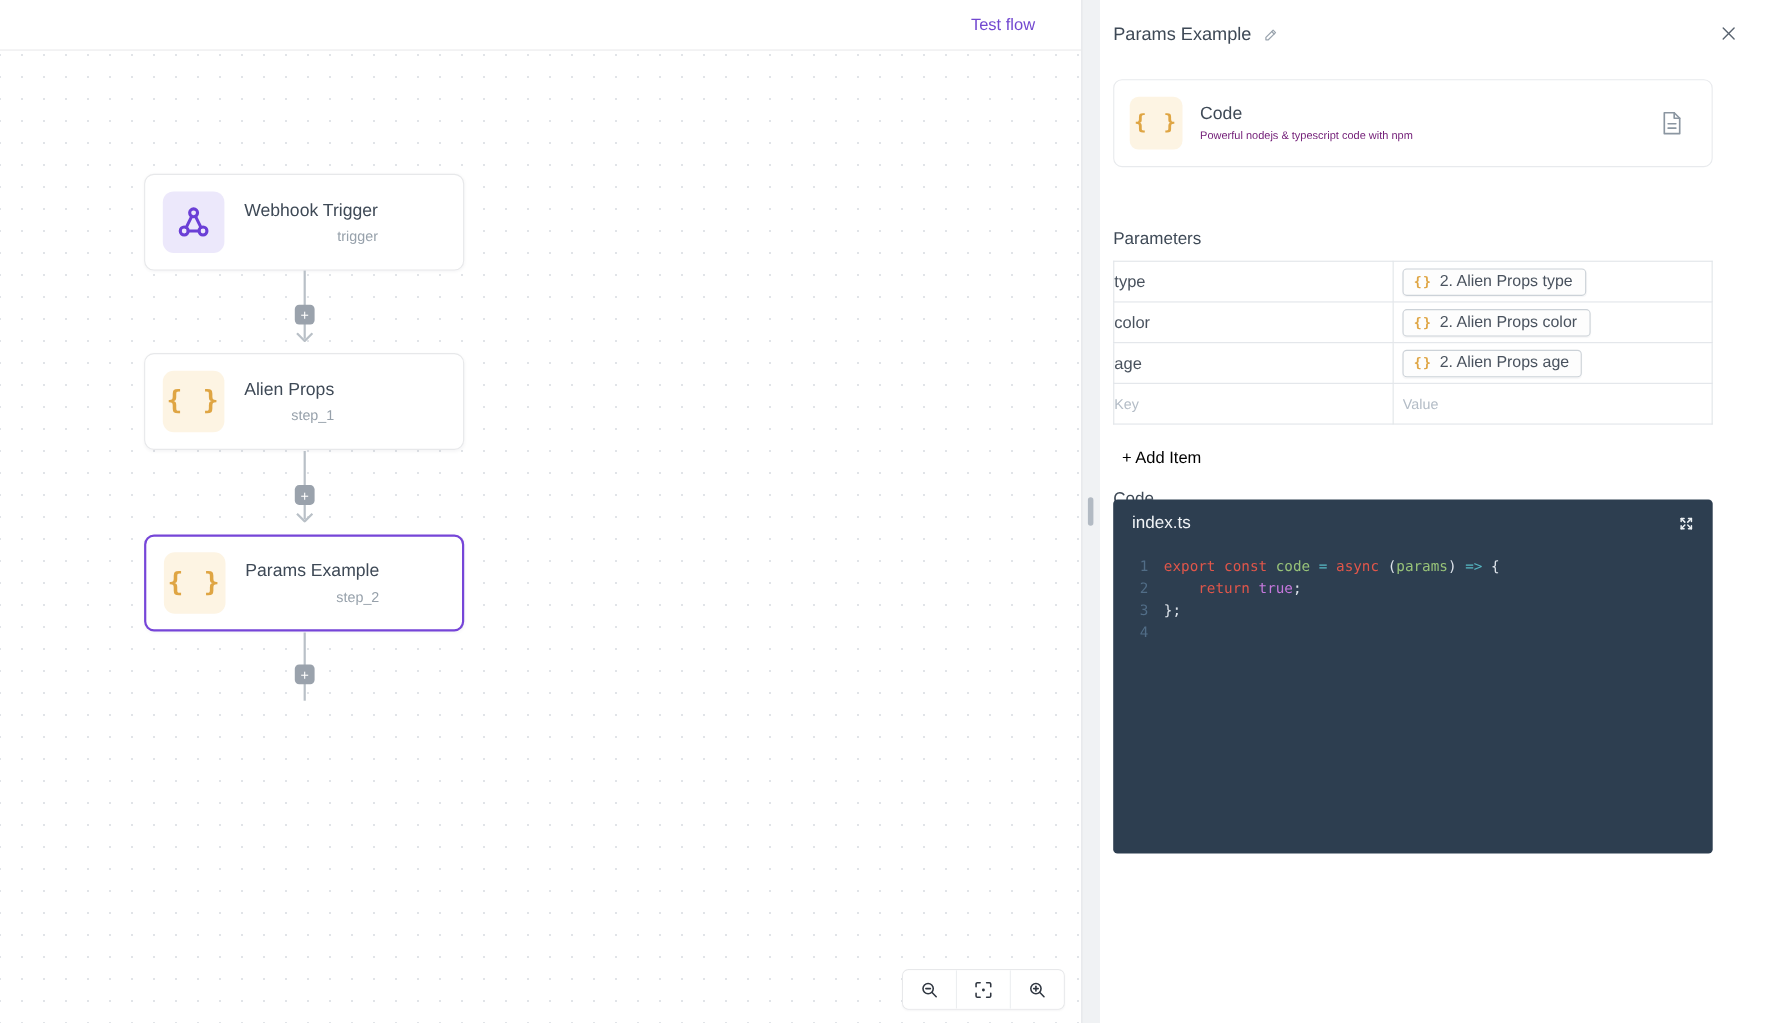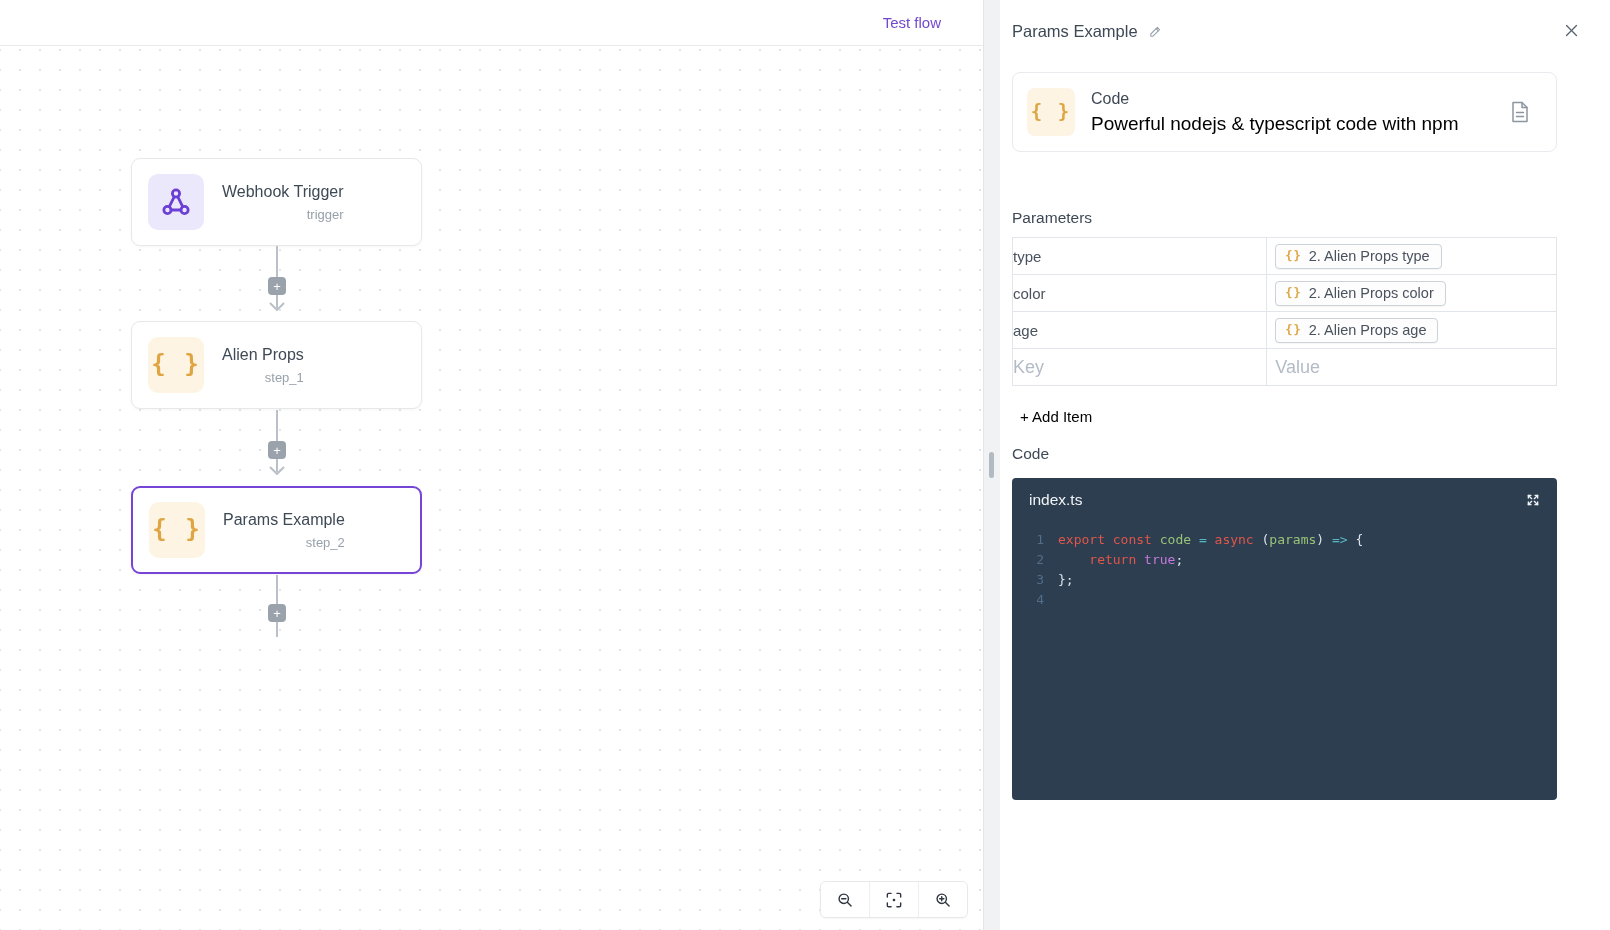--- a/index.html
+++ b/index.html
@@ -56,43 +56,43 @@
   .close-btn { position:absolute; right:30px; top:22px; background:none; border:none; cursor:pointer; }
 
   .block-card { position:absolute; left:12px; top:72px; width:545px; height:80px;
     border:1px solid #e8eaed; border-radius:8px; display:flex; align-items:center;
     padding:0 26px 0 14px; gap:16px; background:#fff; }
   .block-icon { width:48px; height:48px; border-radius:8px; background:#fdf4e3; flex:0 0 auto;
     display:flex; align-items:center; justify-content:center; }
   .block-icon .braces { font-size:19px; padding-bottom:2px; }
   .block-texts { flex:1; min-width:0; }
   .block-title { font-size:16px; color:#3e4956; margin-bottom:5px; }
-  .block-sub { font-size:19px; color:#000000; }
+  .block-sub { font-size:10px; color:#701a75; }
 
   .section-h { position:absolute; left:12px; font-size:15.5px; color:#3e4956; }
 
   .ptable { position:absolute; left:12px; top:237px; width:545px; border-collapse:collapse; }
   .ptable td { border:1px solid #e2e5e9; height:37px; font-size:15px; color:#49525e;
     vertical-align:middle; }
   .ptable td.kcol { width:255px; }
   .ptable td.vcol { width:290px; padding-left:8px; }
-  .ptable input { border:none; outline:none; font-size:18px; color:#49525e; width:95%;
+  .ptable input { border:none; outline:none; font-size:13px; color:#49525e; width:95%;
     font-family:inherit; background:transparent; }
   .ptable input::placeholder { color:#b3bcc6; }
   .chip { display:inline-flex; align-items:center; gap:7px; border:1px solid #ccd2d8;
     border-radius:4px; background:#fdfdfd; padding:3px 11px 4px 9px; cursor:pointer;
     box-shadow:0 1px 1px rgba(20,30,40,.04); }
   .chip-braces { color:#dfa543; font-size:12px; font-weight:700;
     font-family:"DejaVu Sans Mono",monospace; letter-spacing:1px; }
   .chip-label { font-size:14.5px; color:#49525e; white-space:nowrap; }
 
   .add-item { position:absolute; left:20px; top:408px; color:#000000; font-size:15px;
     background:none; border:none; cursor:pointer; font-family:inherit; }
 
-  .editor { position:absolute; left:12px; top:478px; width:545px; height:322px;
+  .editor { position:absolute; left:12px; top:454px; width:545px; height:322px;
     background:#2d3e50; border-radius:4px; color:#eef2f5; }
   .editor-head { display:flex; align-items:center; justify-content:space-between;
     padding:12px 14px 0 17px; }
   .editor-file { font-size:15.5px; color:#f0f3f6; }
   .expand-btn { background:none; border:none; cursor:pointer; padding:2px; }
   .code-body { padding-top:20px; font-family:"DejaVu Sans Mono",monospace; font-size:13px;
     line-height:20px; }
   .code-line { display:flex; }
   .line-num { width:32px; text-align:right; color:#516d87; flex:0 0 auto; user-select:none; }
   .line-code { white-space:pre; margin-left:14px; color:#dde3ea; }

